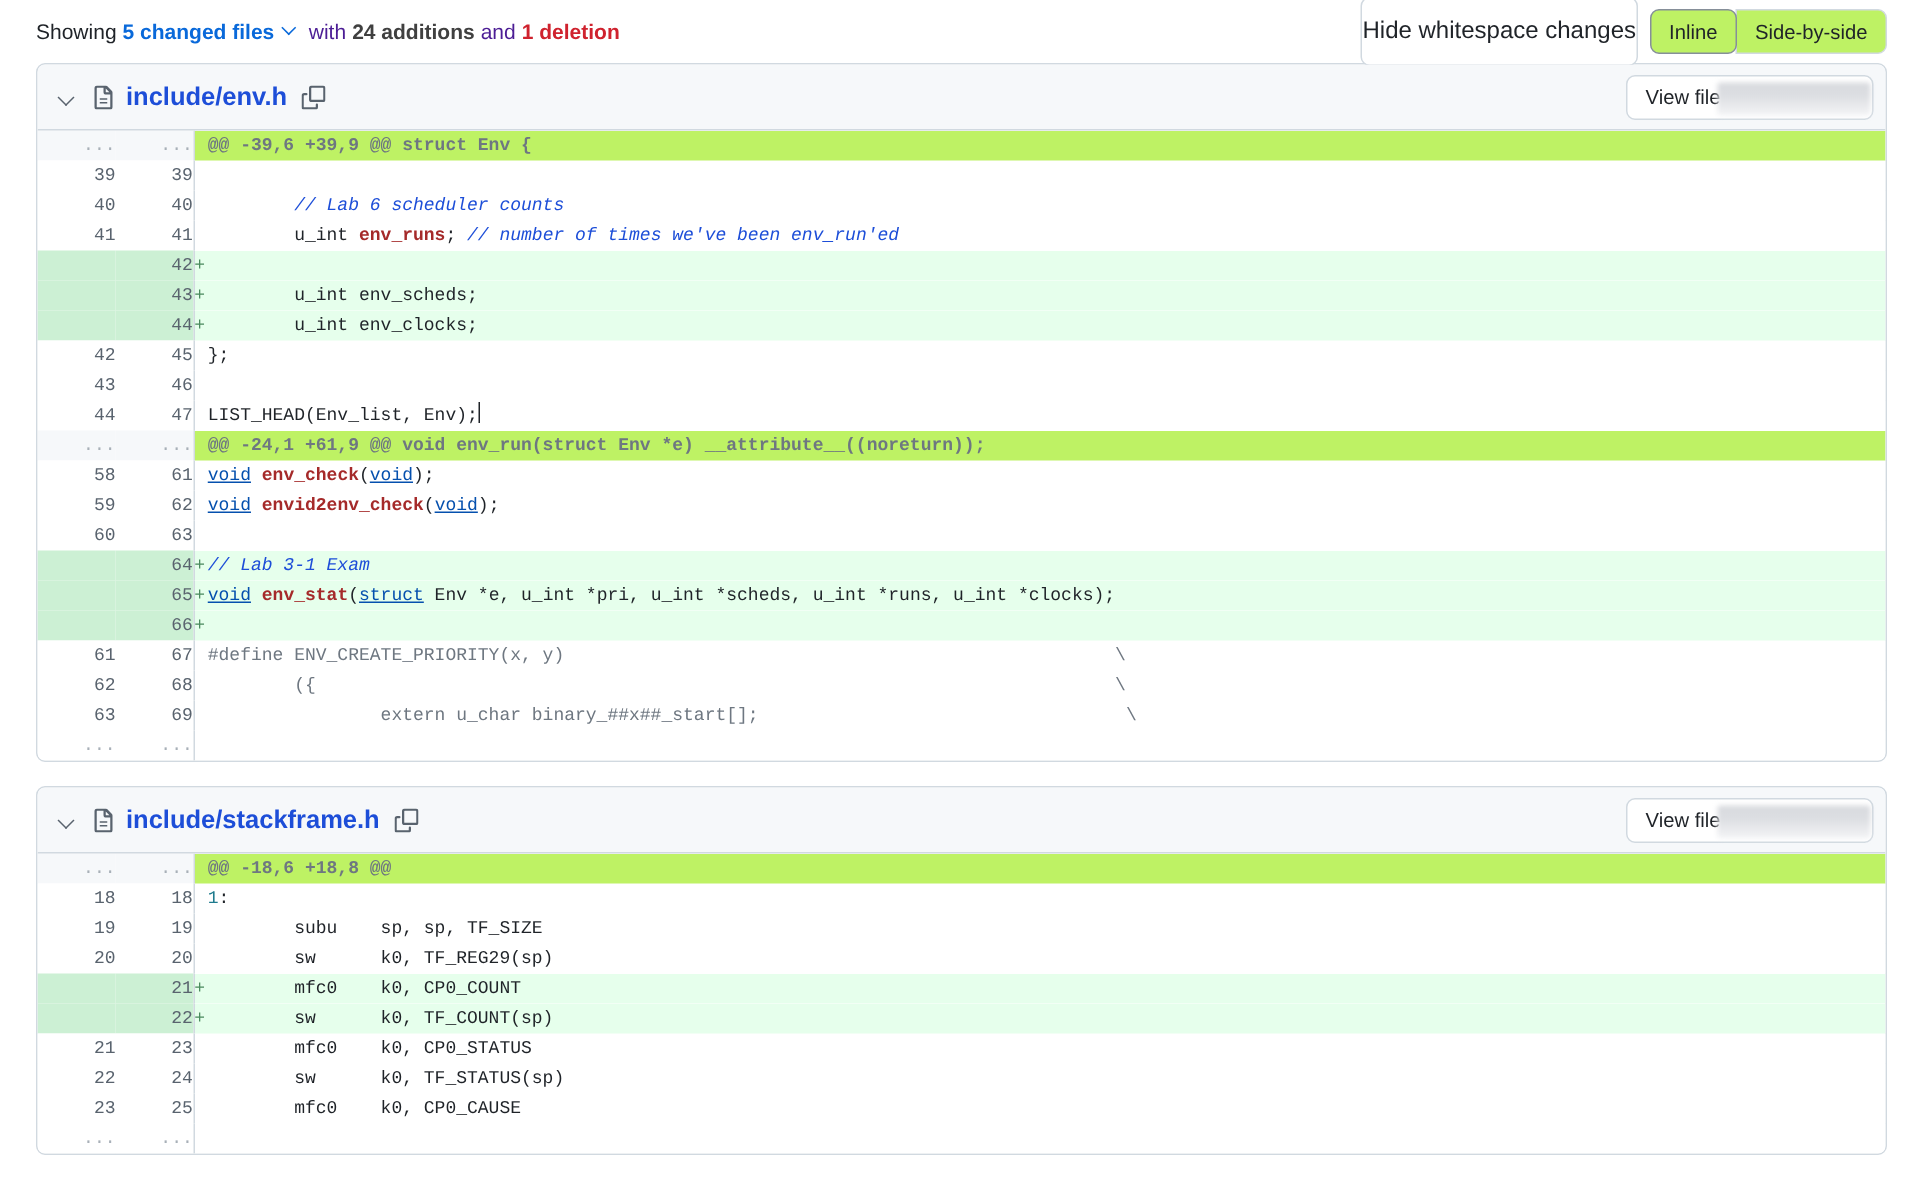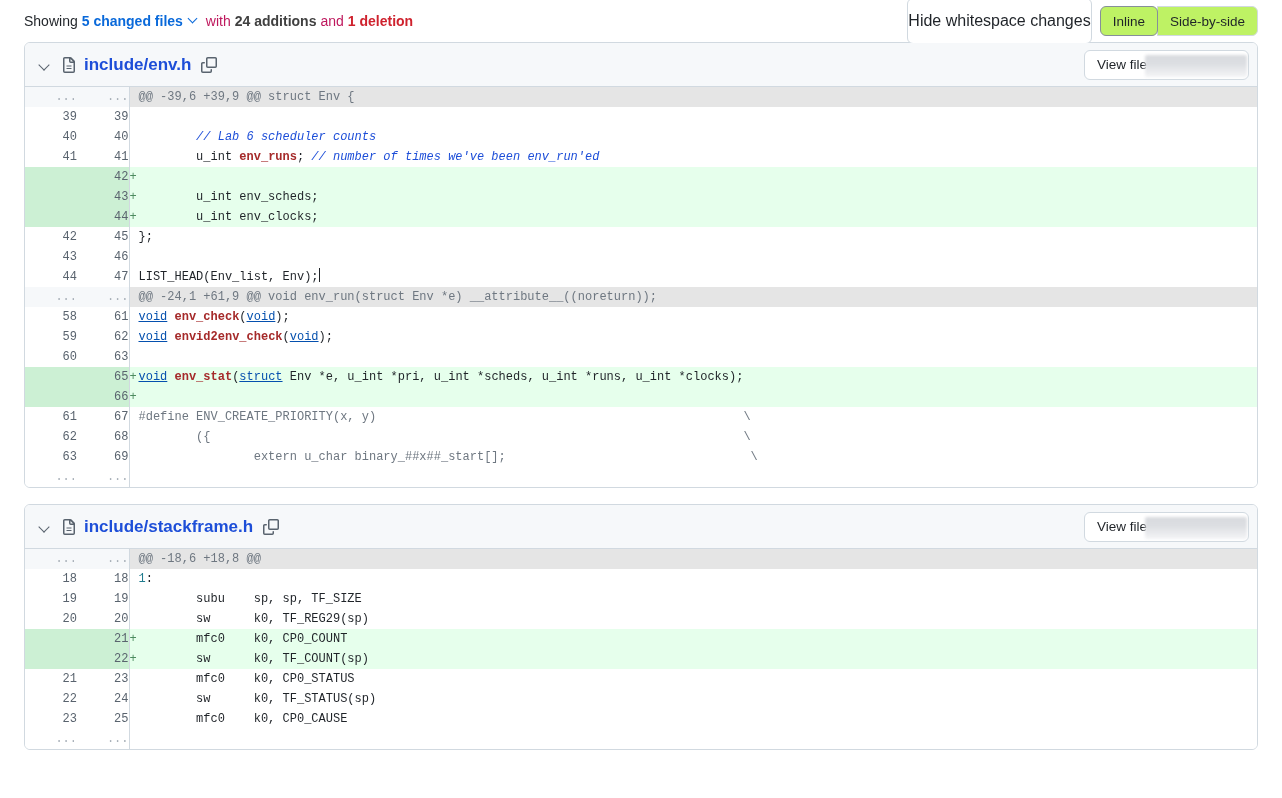--- a/index.html
+++ b/index.html
@@ -26,21 +26,21 @@
     color: #1f2328;
     white-space: nowrap;
     display: flex;
     gap: 4px;
   }
   .summary .link {
     color: #0969da;
     font-weight: 600;
     cursor: pointer;
   }
-  .summary .plain { color: #be185d; }
+  .summary .plain { color: #4c1d95; }
   .summary .additions { color: #404040; font-weight: 600; }
   .summary .deletions { color: #cf222e; font-weight: 600; }
   .caret-down {
     display: inline-block;
     width: 12px; height: 12px;
     position: relative;
     margin: 0 2px 0 1px;
     cursor: pointer;
   }
   .caret-down::after {
@@ -223,21 +223,21 @@
     width: 9px;
     color: #1f2328;
   }
 
   
   tr.add td.num { background: #ccf0d4; color: #59636e; }
   tr.add td.code { background: #e6ffec; }
   tr.add td.code .marker { color: #4c8b5f; }
 
   tr.hunk td.num { background: #f6f8fa; color: #a8b0b8; }
-  tr.hunk td.code { background: #e5e5e5; color: #a8b0b8; }
+  tr.hunk td.code { background: #bef264; color: #a8b0b8; font-weight: bold; }
 
   tr.expander td.num { background: #ffffff; color: #a8b0b8; }
   tr.expander td.code { background: #ffffff; }
 
   
   .k  { color: #0550ae; text-decoration: underline; }           
   .fn { color: #a52a2a; font-weight: 700; } 
   .cm { color: #1d4ed8; font-style: italic; }   
   .pp { color: #6e7781; }           
   .lb { color: #1f7b8e; }           
@@ -362,20 +362,25 @@
           </tr>
           <tr class="ctx">
             <td class="num">59</td>
             <td class="num second">62</td>
             <td class="code"><span class="marker"> </span><span class="k">void</span><span class="tx"> </span><span class="fn">envid2env_check</span><span class="tx">(</span><span class="k">void</span><span class="tx">);</span></td>
           </tr>
           <tr class="ctx">
             <td class="num">60</td>
             <td class="num second">63</td>
             <td class="code"><span class="marker"> </span><span class="tx"></span></td>
+          </tr>
+          <tr class="add">
+            <td class="num"></td>
+            <td class="num second">64</td>
+            <td class="code"><span class="marker">+</span><span class="cm">// Lab 3-1 Exam</span></td>
           </tr>
           <tr class="add">
             <td class="num"></td>
             <td class="num second">65</td>
             <td class="code"><span class="marker">+</span><span class="k">void</span><span class="tx"> </span><span class="fn">env_stat</span><span class="tx">(</span><span class="k">struct</span><span class="tx"> Env *e, u_int *pri, u_int *scheds, u_int *runs, u_int *clocks);</span></td>
           </tr>
           <tr class="add">
             <td class="num"></td>
             <td class="num second">66</td>
             <td class="code"><span class="marker">+</span><span class="tx"></span></td>

